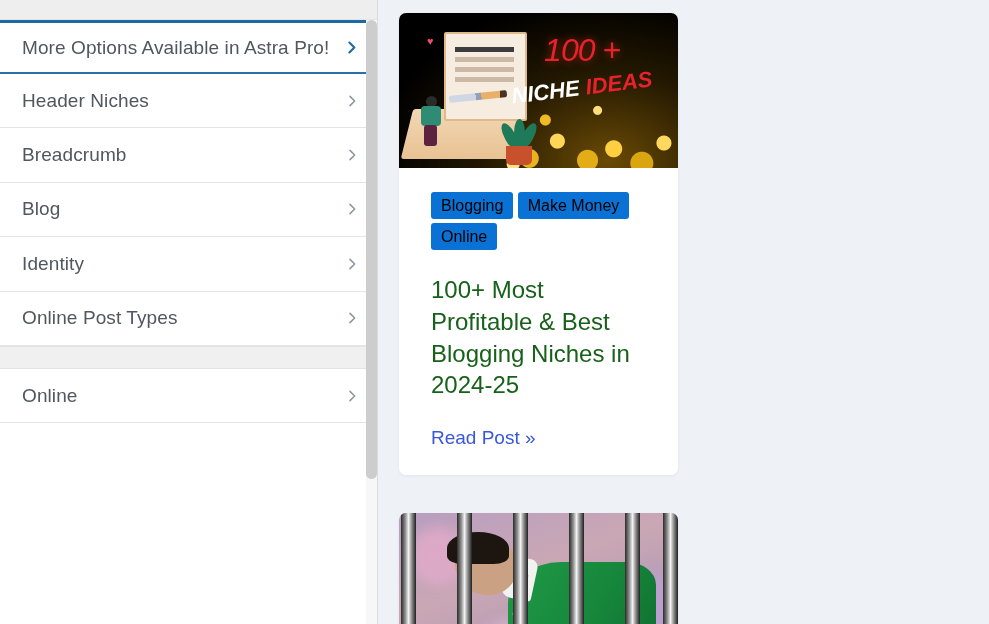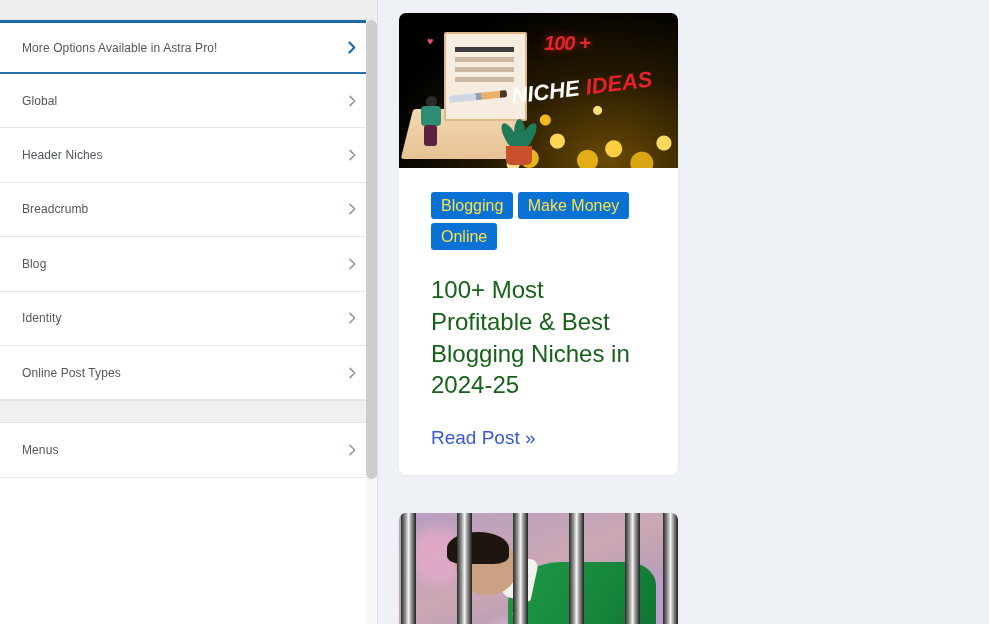--- a/index.html
+++ b/index.html
@@ -69,21 +69,21 @@
     justify-content: space-between;
     height: 54.4px;
     padding: 0 18px 0 22px;
     background: #fff;
     border-bottom: 1px solid #e5e5e5;
     cursor: pointer;
   }
   .panel-row:first-child { border-top: none; }
   .panel-label {
     color: #50575e;
-    font-size: 12px;
+    font-size: 19px;
     letter-spacing: 0.1px;
   }
   .panel-chev { color: #8b96a0; }
 
   .chev svg { display: block; }
 
   .group-gap {
     height: 23px;
     background: #f0f0f0;
     border-top: 1px solid #e3e3e3;
@@ -157,21 +157,21 @@
 
   .card-body { padding: 22px 32px 26px 32px; }
 
   .badges {
     line-height: 1.95;
     margin-bottom: 22px;
   }
   .badge {
     display: inline;
     background: #0a72d4;
-    color: #fde047;
+    color: #000000;
     font-size: 16px;
     padding: 5px 10px;
     border-radius: 3px;
     box-decoration-break: clone;
     -webkit-box-decoration-break: clone;
     cursor: pointer;
   }
 
   .card-title {
     color: #17611a;
@@ -200,21 +200,21 @@
       radial-gradient(circle at 55% 92%, #e2ad15 0 10px, transparent 11px),
       radial-gradient(circle at 68% 80%, #ffcf42 0 8px, transparent 9px),
       radial-gradient(circle at 82% 95%, #d9a511 0 11px, transparent 12px),
       radial-gradient(circle at 93% 74%, #ffd95f 0 7px, transparent 8px),
       radial-gradient(circle at 34% 50%, #f0bb22 0 5px, transparent 6px),
       radial-gradient(circle at 60% 40%, #ffdf7a 0 4px, transparent 5px),
       radial-gradient(circle at 18% 96%, #ffe089 0 6px, transparent 7px);
   }
   .t1 .hundred {
     position: absolute; left: 52%; top: 12%;
-    color: #e8222a; font-size: 20px; font-weight: bold; font-style: italic;
+    color: #e8222a; font-size: 32px; font-weight: normal; font-style: italic;
     letter-spacing: -1px; text-shadow: 0 0 9px rgba(255,60,40,0.55);
   }
   .t1 .niche {
     position: absolute; left: 40%; top: 40%;
     font-size: 22px; font-weight: bold; font-style: italic;
     transform: rotate(-7deg); white-space: nowrap;
   }
   .t1 .niche .w { color: #ffffff; }
   .t1 .niche .r { color: #e8222a; }
   .t1 .laptop {
@@ -306,28 +306,20 @@
 
       <div class="promo-row">
         <span class="panel-label promo-label">More Options Available in Astra Pro!</span>
         <span class="chev promo-chev">
           <svg width="17" height="17" viewBox="0 0 24 24" fill="none" stroke="currentColor" stroke-width="3" stroke-linecap="round" stroke-linejoin="round">
             <polyline points="9 5 16 12 9 19"></polyline>
           </svg>
         </span>
       </div>
 
-      <div class="panel-row">
-        <span class="panel-label">Global</span>
-        <span class="chev panel-chev">
-          <svg width="16" height="16" viewBox="0 0 24 24" fill="none" stroke="currentColor" stroke-width="2.3" stroke-linecap="round" stroke-linejoin="round">
-              <polyline points="9 5 16 12 9 19"></polyline>
-            </svg>
-        </span>
-      </div>
 
       <div class="panel-row">
         <span class="panel-label">Header Niches</span>
         <span class="chev panel-chev">
           <svg width="16" height="16" viewBox="0 0 24 24" fill="none" stroke="currentColor" stroke-width="2.3" stroke-linecap="round" stroke-linejoin="round">
               <polyline points="9 5 16 12 9 19"></polyline>
             </svg>
         </span>
       </div>
 
@@ -366,21 +358,21 @@
           <svg width="16" height="16" viewBox="0 0 24 24" fill="none" stroke="currentColor" stroke-width="2.3" stroke-linecap="round" stroke-linejoin="round">
               <polyline points="9 5 16 12 9 19"></polyline>
             </svg>
         </span>
       </div>
 
       <div class="group-gap"></div>
 
 
       <div class="panel-row">
-        <span class="panel-label">Menus</span>
+        <span class="panel-label">Online</span>
         <span class="chev panel-chev">
           <svg width="16" height="16" viewBox="0 0 24 24" fill="none" stroke="currentColor" stroke-width="2.3" stroke-linecap="round" stroke-linejoin="round">
               <polyline points="9 5 16 12 9 19"></polyline>
             </svg>
         </span>
       </div>
 
     </div>
 
     <div id="sb-track"></div>

